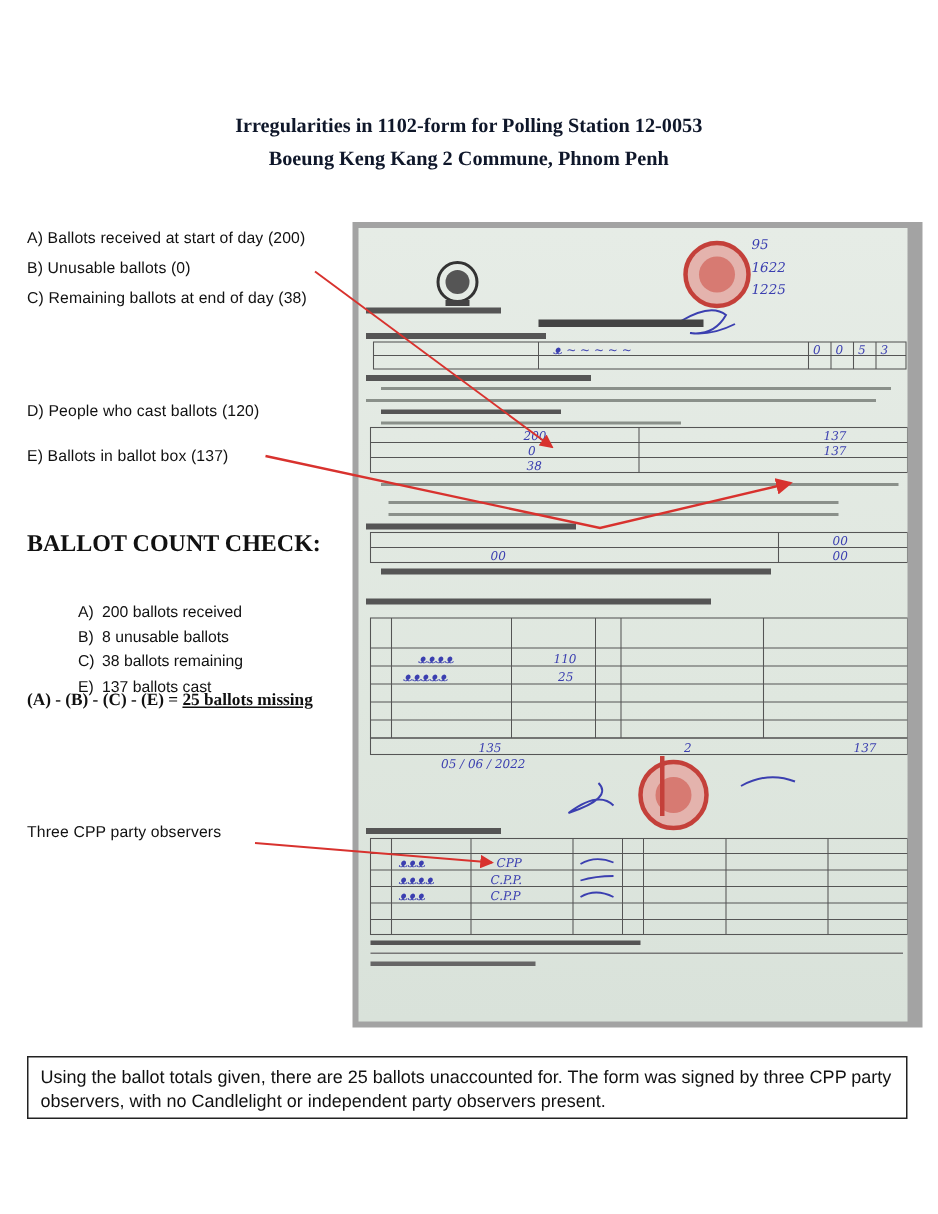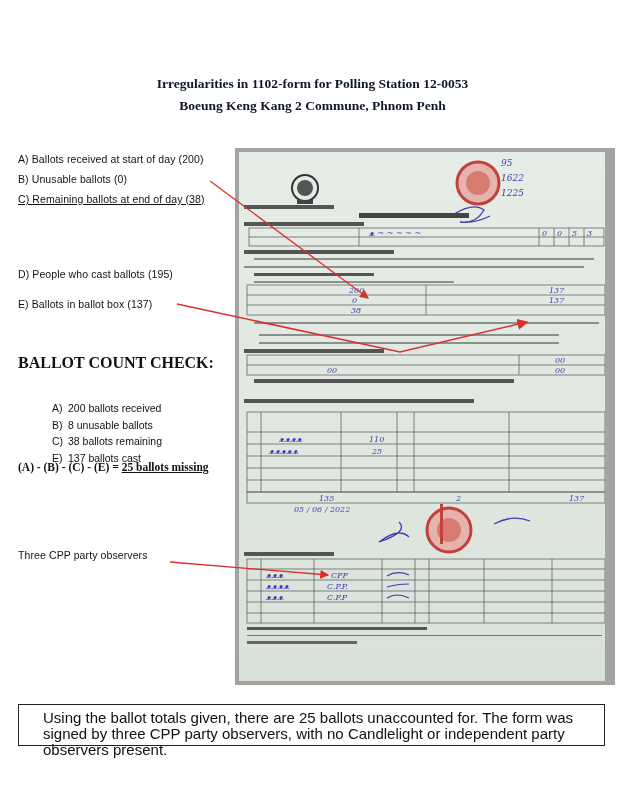--- a/index.html
+++ b/index.html
@@ -7,34 +7,34 @@
   .title { position:absolute; left:0; width:625px; text-align:center; font-family:"Liberation Serif", serif; font-weight:bold; font-size:13.5px; color:#0f172a; }
   .ann { position:absolute; left:18px; font-size:10.5px; color:#111; letter-spacing:0.1px; white-space:nowrap; }
   .check-head { position:absolute; left:18px; top:354px; font-family:"Liberation Serif", serif; font-weight:bold; font-size:16px; }
   .check-list { position:absolute; left:35px; top:383px; font-size:10.5px; line-height:16.5px; margin:17px; padding:0; list-style:none; }
   .check-list li { white-space:nowrap; }
   .check-list .k { display:inline-block; width:16px; }
   .formula { position:absolute; left:18px; top:461px; font-family:"Liberation Serif", serif; font-weight:bold; font-size:11.5px; white-space:nowrap; }
   .formula .res { text-decoration:underline; }
   .photo { position:absolute; left:235px; top:148px; width:380px; height:537px; background:#a3a3a3; }
   .paper { position:absolute; left:4px; top:4px; width:366px; height:529px; background:linear-gradient(180deg,#e6ece6 0%, #dfe7df 60%, #d9e2da 100%); }
-  .summary { position:absolute; left:18px; top:704px; width:587px; height:42px; border:1px solid #222; box-sizing:border-box; padding:5px 24px; font-size:15px; line-height:16px; color:#111; }
+  .summary { position:absolute; left:18px; top:704px; width:587px; height:42px; border:1px solid #222; box-sizing:border-box; padding:5px 8px; font-size:12px; line-height:16px; color:#111; }
   svg.overlay { position:absolute; left:0; top:0; width:625px; height:809px; pointer-events:none; }
   .hand { font-family:"DejaVu Serif", serif; fill:#3b3fb0; font-style:italic; }
 </style>
 </head>
 <body>
 
 <div class="title" style="top:76px;">Irregularities in 1102-form for Polling Station 12-0053</div>
 <div class="title" style="top:98px;">Boeung Keng Kang 2 Commune, Phnom Penh</div>
 
 <div class="ann" style="top:153px;">A) Ballots received at start of day (200)</div>
 <div class="ann" style="top:173px;">B) Unusable ballots (0)</div>
-<div class="ann" style="top:193px;text-decoration:underline;">C) Remaining ballots at end of day (38)</div>
-<div class="ann" style="top:268px;">D) People who cast ballots (195)</div>
+<div class="ann" style="top:193px;">C) Remaining ballots at end of day (38)</div>
+<div class="ann" style="top:268px;">D) People who cast ballots (120)</div>
 <div class="ann" style="top:298px;">E) Ballots in ballot box (137)</div>
 
 <div class="check-head">BALLOT COUNT CHECK:</div>
 <ul class="check-list">
   <li><span class="k">A)</span><span>200 ballots received</span></li>
   <li><span class="k">B)</span><span>8 unusable ballots</span></li>
   <li><span class="k">C)</span><span>38 ballots remaining</span></li>
   <li><span class="k">E)</span><span>137 ballots cast</span></li>
 </ul>
 <div class="formula"><span>(A) - (B) - (C) - (E) = </span><span class="res">25 ballots missing</span></div>

